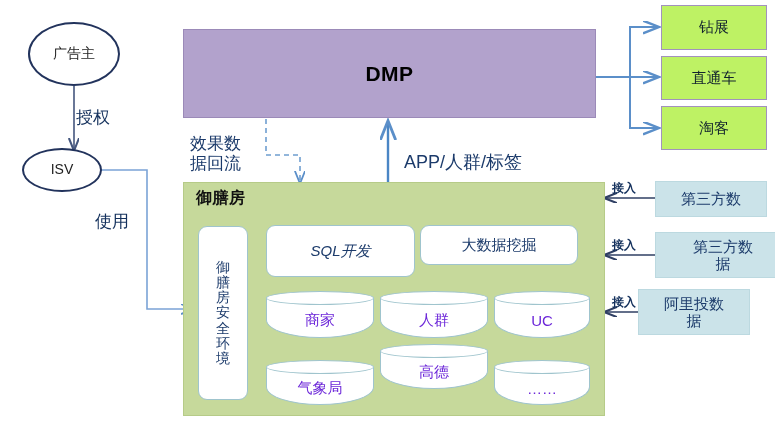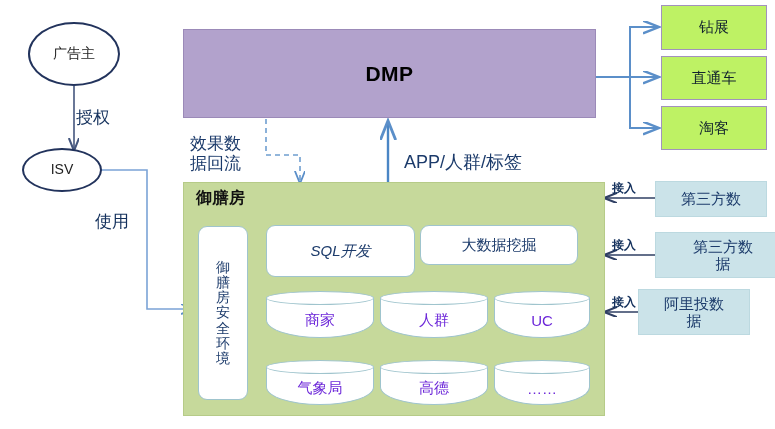--- a/index.html
+++ b/index.html
@@ -290,21 +290,21 @@
     <div class="cyl-body"></div>
     <div class="cyl-top"></div>
     <div class="cyl-label">UC</div>
   </div>
 
   <div class="cyl" style="left:266px; top:360px; width:108px; height:45px;">
     <div class="cyl-body"></div>
     <div class="cyl-top"></div>
     <div class="cyl-label">气象局</div>
   </div>
-  <div class="cyl" style="left:380px; top:360px; width:108px; height:45px;">
+  <div class="cyl" style="left:380px; top:344px; width:108px; height:45px;">
     <div class="cyl-body"></div>
     <div class="cyl-top"></div>
     <div class="cyl-label">高德</div>
   </div>
   <div class="cyl" style="left:494px; top:360px; width:96px; height:45px;">
     <div class="cyl-body"></div>
     <div class="cyl-top"></div>
     <div class="cyl-label">……</div>
   </div>
 

